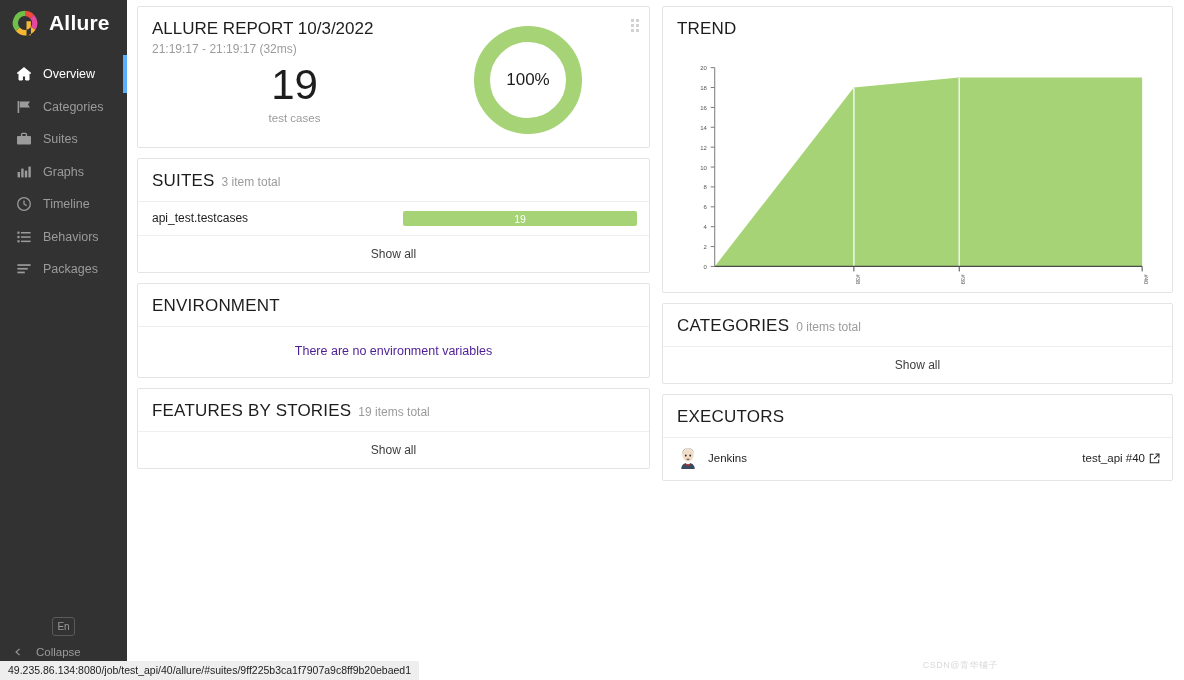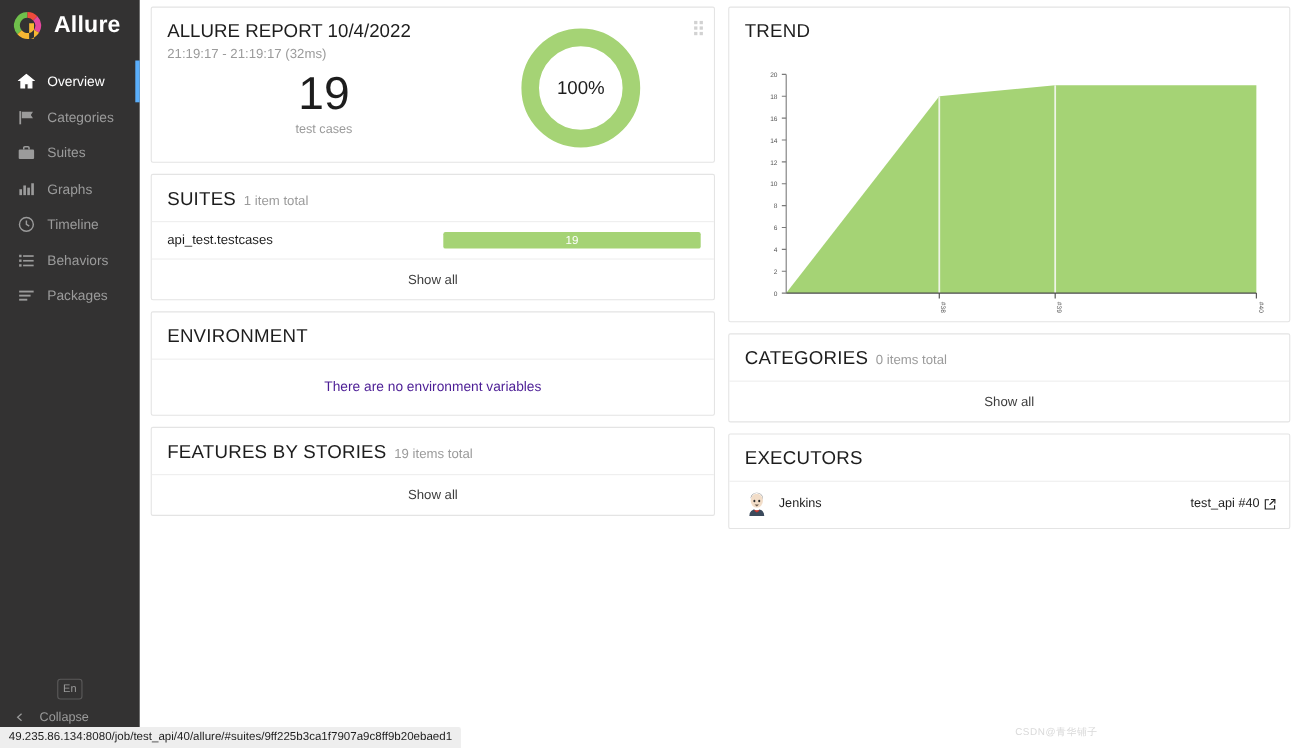--- a/index.html
+++ b/index.html
@@ -257,41 +257,41 @@
       <section class="card summary">
         <div class="drag-dots">
           <i></i>
             <i></i>
             <i></i>
             <i></i>
             <i></i>
             <i></i>
         </div>
         <div style="padding:12px 14px 0 14px;">
-          <div class="summary-title">ALLURE REPORT 10/4/2022</div>
+          <div class="summary-title">ALLURE REPORT 10/3/2022</div>
           <div class="summary-time">21:19:17 - 21:19:17 (32ms)</div>
         </div>
         <div class="summary-body">
           <div class="summary-left">
             <div class="big-num">19</div>
             <div class="big-label">test cases</div>
           </div>
         </div>
         <div class="donut-wrap">
           <svg viewBox="0 0 118 118" width="118" height="118">
             <circle cx="59" cy="59" r="46" fill="none" stroke="#a5d375" stroke-width="16"></circle>
           </svg>
           <div class="donut-label">100%</div>
         </div>
       </section>
 
       <section class="card">
         <div class="card-hd">
           <span class="card-title">SUITES</span>
-          <span class="card-sub">1 item total</span>
+          <span class="card-sub">3 item total</span>
         </div>
         <div class="sep"></div>
         <div class="suite-row">
           <span class="suite-name">api_test.testcases</span>
           <span class="suite-bar">19</span>
         </div>
         <div class="sep"></div>
         <div class="show-all">Show all</div>
       </section>
 

